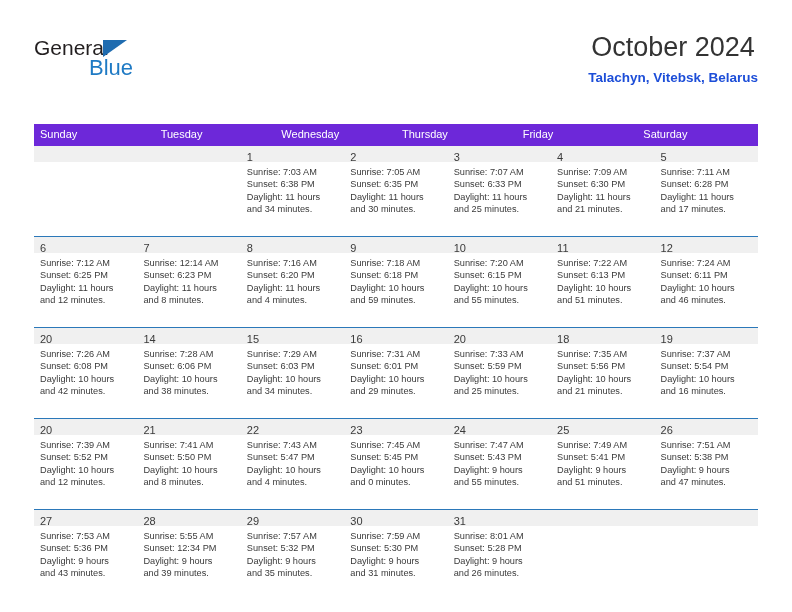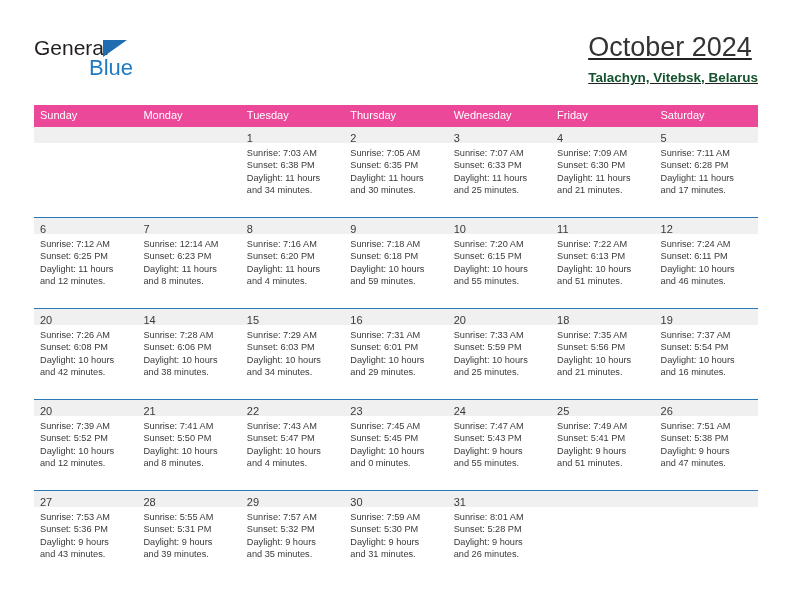--- a/index.html
+++ b/index.html
@@ -61,48 +61,48 @@
     font-size: 22px;
     color: #1f7ac4;
     font-family: "Liberation Sans", sans-serif;
     text-align: center;
   }
 
   .title-block {
     position: absolute;
     right: 0;
     top: 0;
-    text-align: left;
-    text-decoration: underline;
+    text-align: center;
   }
   .cal-title {
     font-size: 27px;
     color: #333333;
     line-height: 34px;
     white-space: nowrap;
   }
   .cal-subtitle {
     font-size: 13.5px;
     font-weight: bold;
-    color: #14532d;
+    color: #1d4ed8;
     line-height: 20px;
     margin-top: 4px;
     white-space: nowrap;
   }
 
   
   .calendar {
     position: absolute;
     left: 34px;
     top: 105px;
     width: 724px;
   }
   .weekday-row {
     display: flex;
-    background: #ec4899;
+    background: #6d28d9;
+    margin-top: 19px;
   }
   .weekday-cell {
     flex: 1 1 0;
     min-width: 0;
     color: #ffffff;
     font-size: 11px;
     padding: 4px 0 5px 6px;
     box-sizing: border-box;
     line-height: 13px;
   }
@@ -159,24 +159,23 @@
       <div class="cal-title">October 2024</div>
       <div class="cal-subtitle">Talachyn, Vitebsk, Belarus</div>
     </div>
 
   </div>
 
   <div class="calendar">
 
     <div class="weekday-row">
       <div class="weekday-cell">Sunday</div>
-      <div class="weekday-cell">Monday</div>
       <div class="weekday-cell">Tuesday</div>
+      <div class="weekday-cell">Wednesday</div>
       <div class="weekday-cell">Thursday</div>
-      <div class="weekday-cell">Wednesday</div>
       <div class="weekday-cell">Friday</div>
       <div class="weekday-cell">Saturday</div>
     </div>
 
     <div id="weeks-container">
         <div class="week-row">
           <div class="day-cell empty">
             <div class="day-number-band"><span class="day-number"></span></div>
           </div>
           <div class="day-cell empty">
@@ -430,21 +429,21 @@
               <div class="day-line">Sunrise: 7:53 AM</div>
               <div class="day-line">Sunset: 5:36 PM</div>
               <div class="day-line">Daylight: 9 hours</div>
               <div class="day-line">and 43 minutes.</div>
             </div>
           </div>
           <div class="day-cell">
             <div class="day-number-band"><span class="day-number">28</span></div>
             <div class="day-body">
               <div class="day-line">Sunrise: 5:55 AM</div>
-              <div class="day-line">Sunset: 5:31 PM</div>
+              <div class="day-line">Sunset: 12:34 PM</div>
               <div class="day-line">Daylight: 9 hours</div>
               <div class="day-line">and 39 minutes.</div>
             </div>
           </div>
           <div class="day-cell">
             <div class="day-number-band"><span class="day-number">29</span></div>
             <div class="day-body">
               <div class="day-line">Sunrise: 7:57 AM</div>
               <div class="day-line">Sunset: 5:32 PM</div>
               <div class="day-line">Daylight: 9 hours</div>

